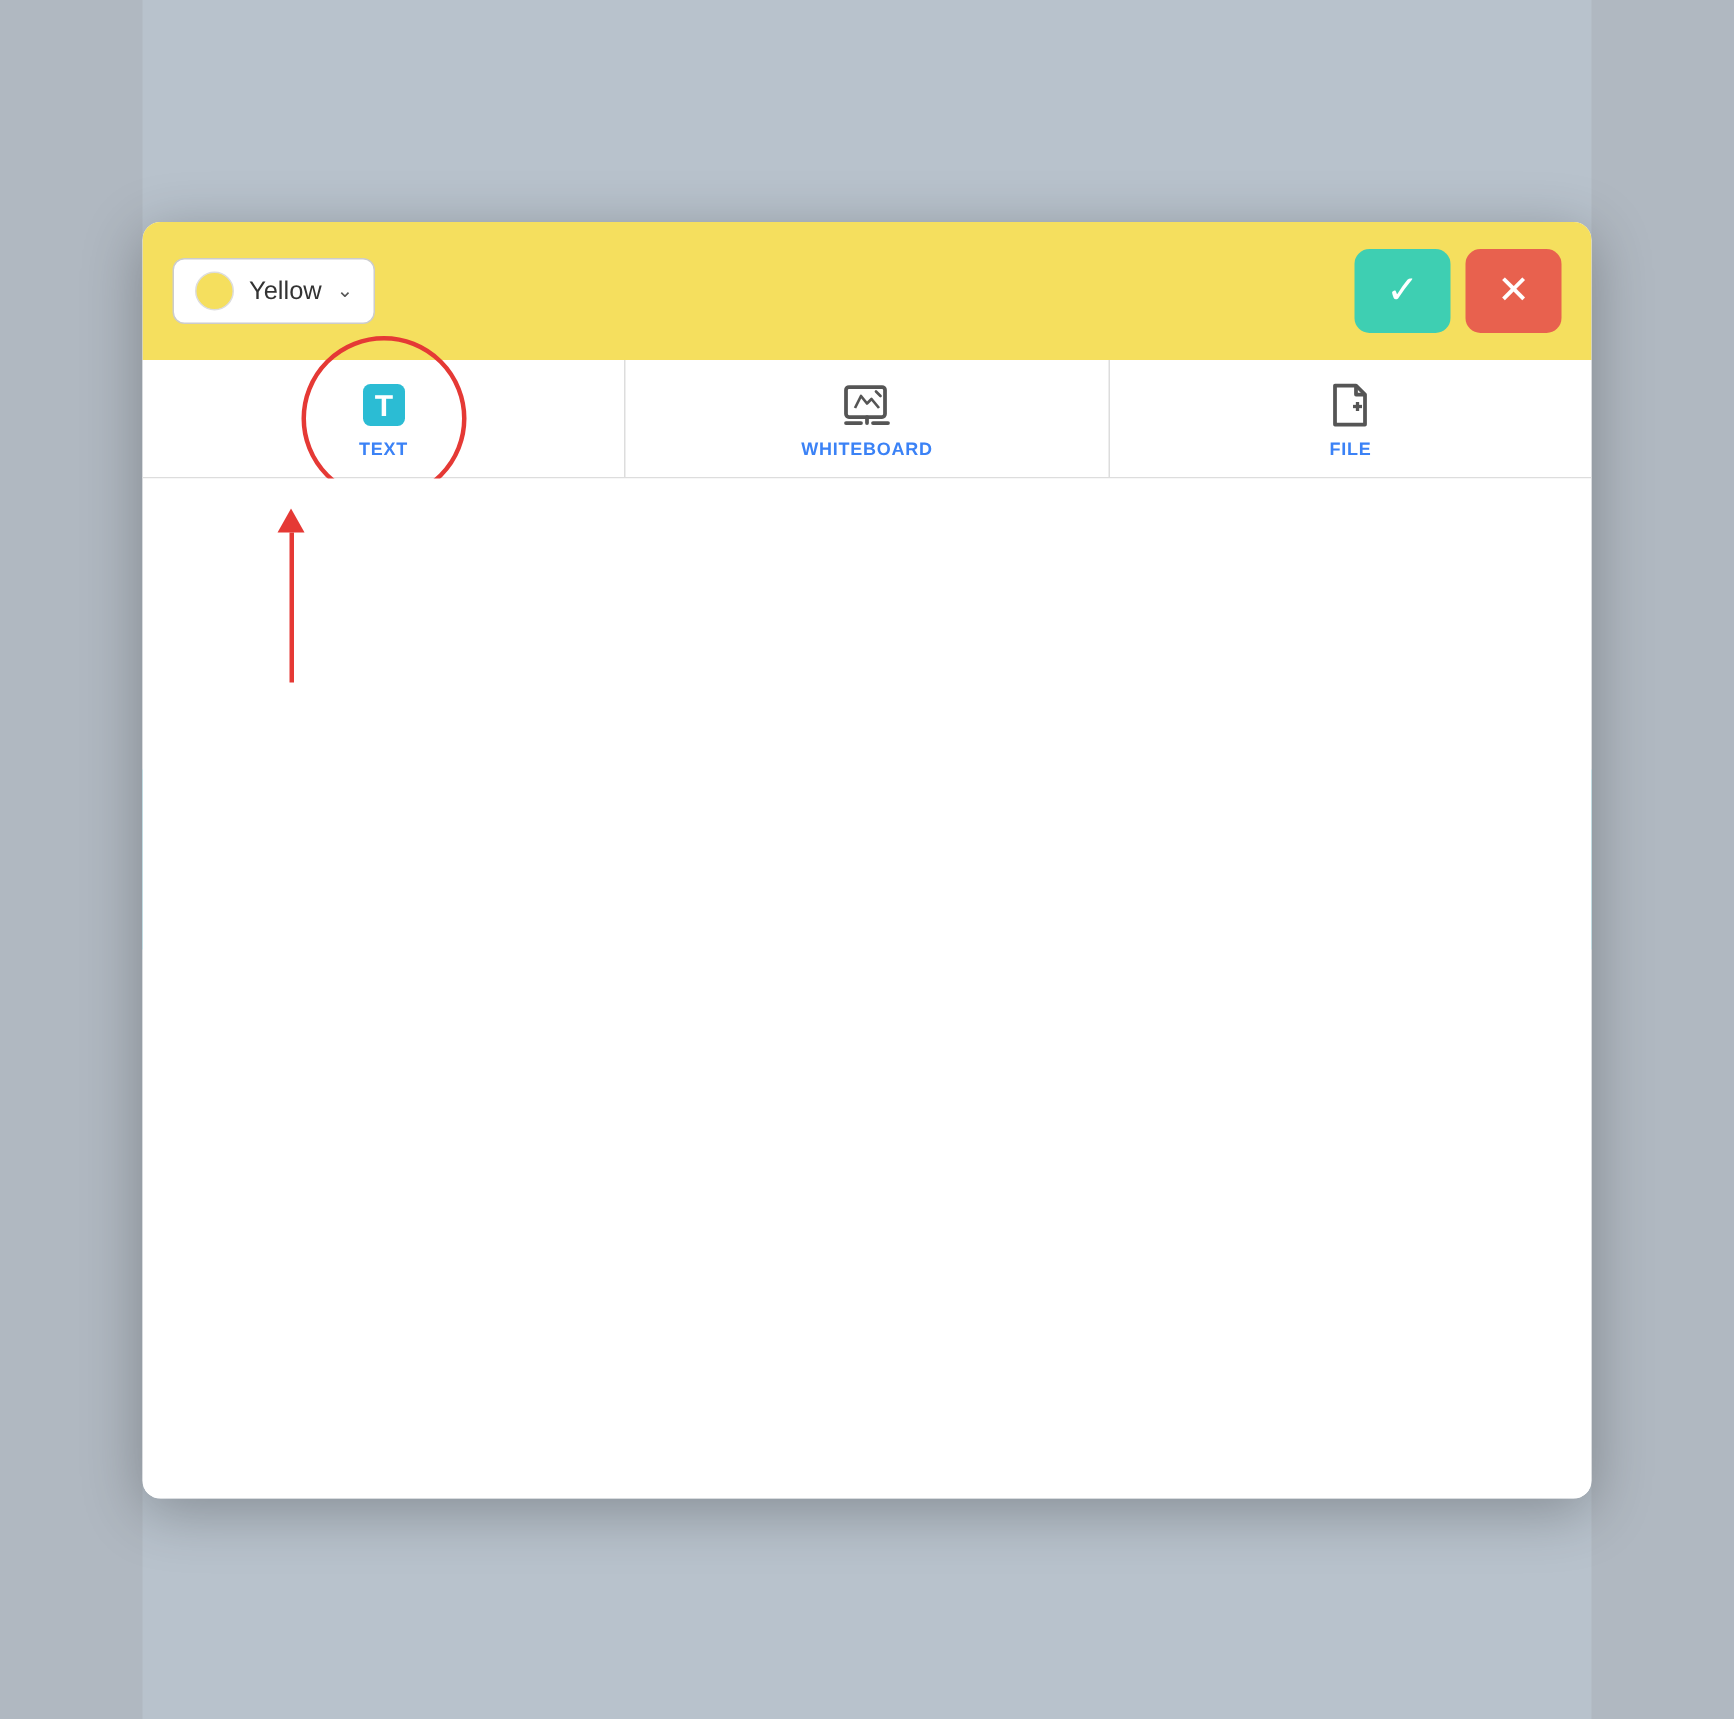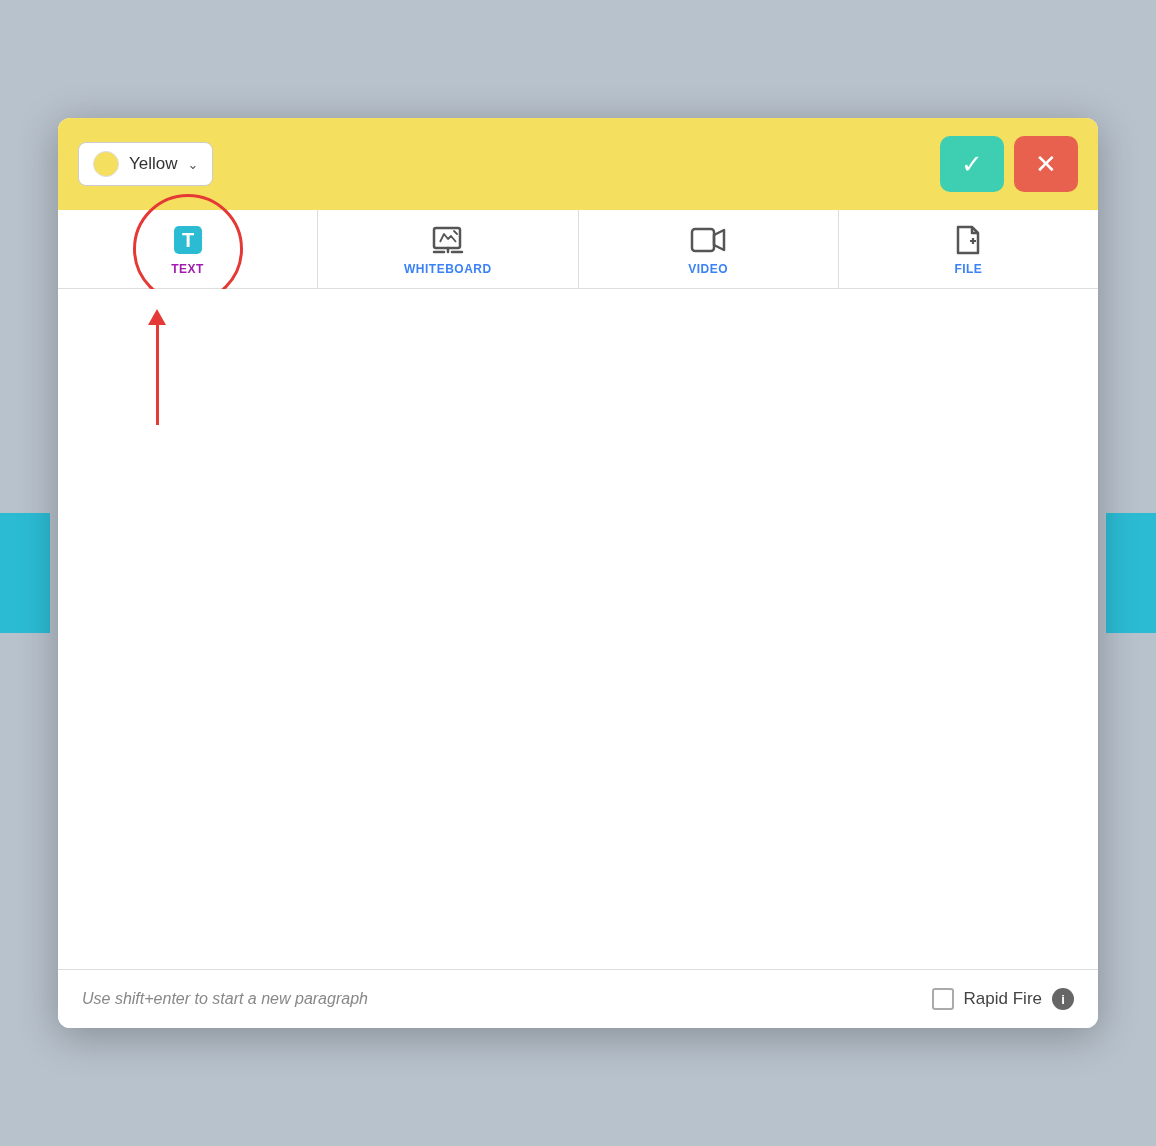--- a/index.html
+++ b/index.html
@@ -8,21 +8,21 @@
       display: flex;
       justify-content: center;
       align-items: center;
       min-height: 1146px;
       min-width: 1156px;
       font-family: -apple-system, BlinkMacSystemFont, 'Segoe UI', Arial, sans-serif;
     }
 
     .page-wrapper {
       position: relative;
-      width: 1156px;
+      width: 966px;
       height: 1146px;
       display: flex;
       justify-content: center;
       align-items: center;
       background: #b8c2cc;
     }
 
     
     .bg-teal-bar {
       position: absolute;
@@ -170,21 +170,21 @@
 
     .tab-label {
       font-size: 12px;
       font-weight: 600;
       color: #3b82f6;
       letter-spacing: 0.5px;
       text-transform: uppercase;
     }
 
     .tab-label.active-label {
-      color: #a21caf;
+      color: #3b82f6;
     }
 
     
     .tab-circle-highlight {
       position: absolute;
       top: 50%;
       left: 50%;
       transform: translate(-50%, -50%);
       width: 110px;
       height: 110px;
@@ -333,29 +333,20 @@
             <line x1="20" y1="28" x2="30" y2="28" stroke="#555" stroke-width="2.5" stroke-linecap="round"></line>
             <line x1="16" y1="24" x2="16" y2="28" stroke="#555" stroke-width="2.5" stroke-linecap="round"></line>
             <path d="M8 18 L12 10 L16 15 L19 12 L24 18" fill="none" stroke="#555" stroke-width="1.8" stroke-linejoin="round"></path>
             <path d="M22 7 L25 10" stroke="#555" stroke-width="1.8" stroke-linecap="round"></path>
           </svg>
         </span>
         <span class="tab-label">WHITEBOARD</span>
       </div>
 
 
-      <div class="tab-item">
-        <span class="tab-icon">
-          <svg width="36" height="32" viewBox="0 0 36 32" class="svg-icon">
-            <rect x="2" y="5" width="22" height="22" rx="3" fill="none" stroke="#555" stroke-width="2.5"></rect>
-            <polygon points="24,11 34,6 34,26 24,21" fill="none" stroke="#555" stroke-width="2.5" stroke-linejoin="round"></polygon>
-          </svg>
-        </span>
-        <span class="tab-label">VIDEO</span>
-      </div>
 
 
       <div class="tab-item">
         <span class="tab-icon">
           <svg width="32" height="32" viewBox="0 0 32 32" class="svg-icon">
             <path d="M6 3 L20 3 L26 9 L26 29 L6 29 Z" fill="none" stroke="#555" stroke-width="2.5" stroke-linejoin="round"></path>
             <path d="M20 3 L20 9 L26 9" fill="none" stroke="#555" stroke-width="2.5" stroke-linejoin="round"></path>
             <line x1="18" y1="17" x2="24" y2="17" stroke="#555" stroke-width="2.2"></line>
             <line x1="21" y1="14" x2="21" y2="20" stroke="#555" stroke-width="2.2"></line>
           </svg>
@@ -366,23 +357,15 @@
     </div>
 
     <div class="modal-content">
 
       <div class="arrow-up">
         <div class="arrow-head"></div>
         <div class="arrow-shaft"></div>
       </div>
     </div>
 
-    <div class="modal-footer">
-      <span class="footer-hint">Use shift+enter to start a new paragraph</span>
-      <div class="rapid-fire-section">
-        <div class="rapid-fire-checkbox"></div>
-        <span class="rapid-fire-label">Rapid Fire</span>
-        <div class="info-icon">i</div>
-      </div>
-    </div>
 
   </div>
 </div>
 
 </body></html>

